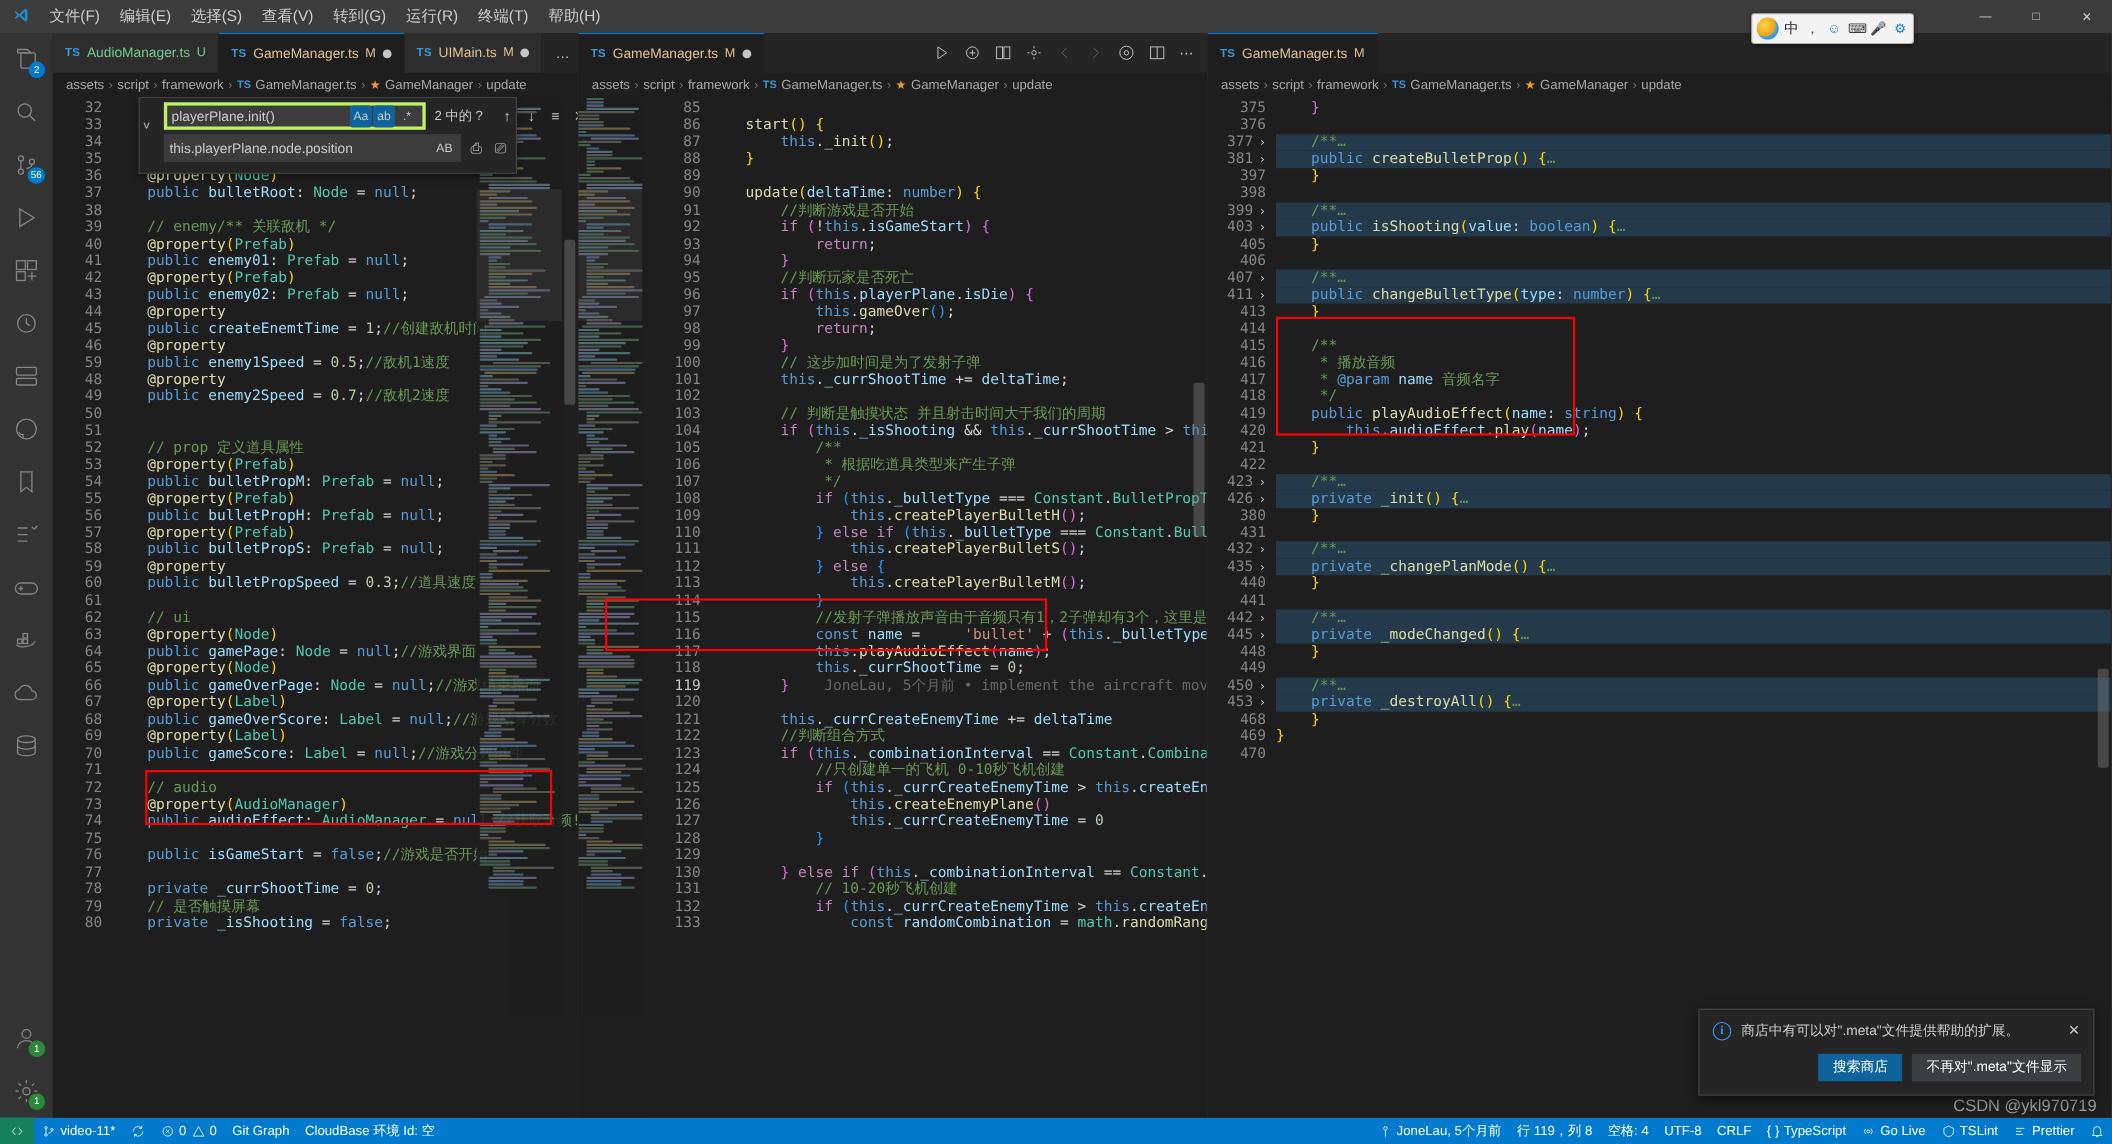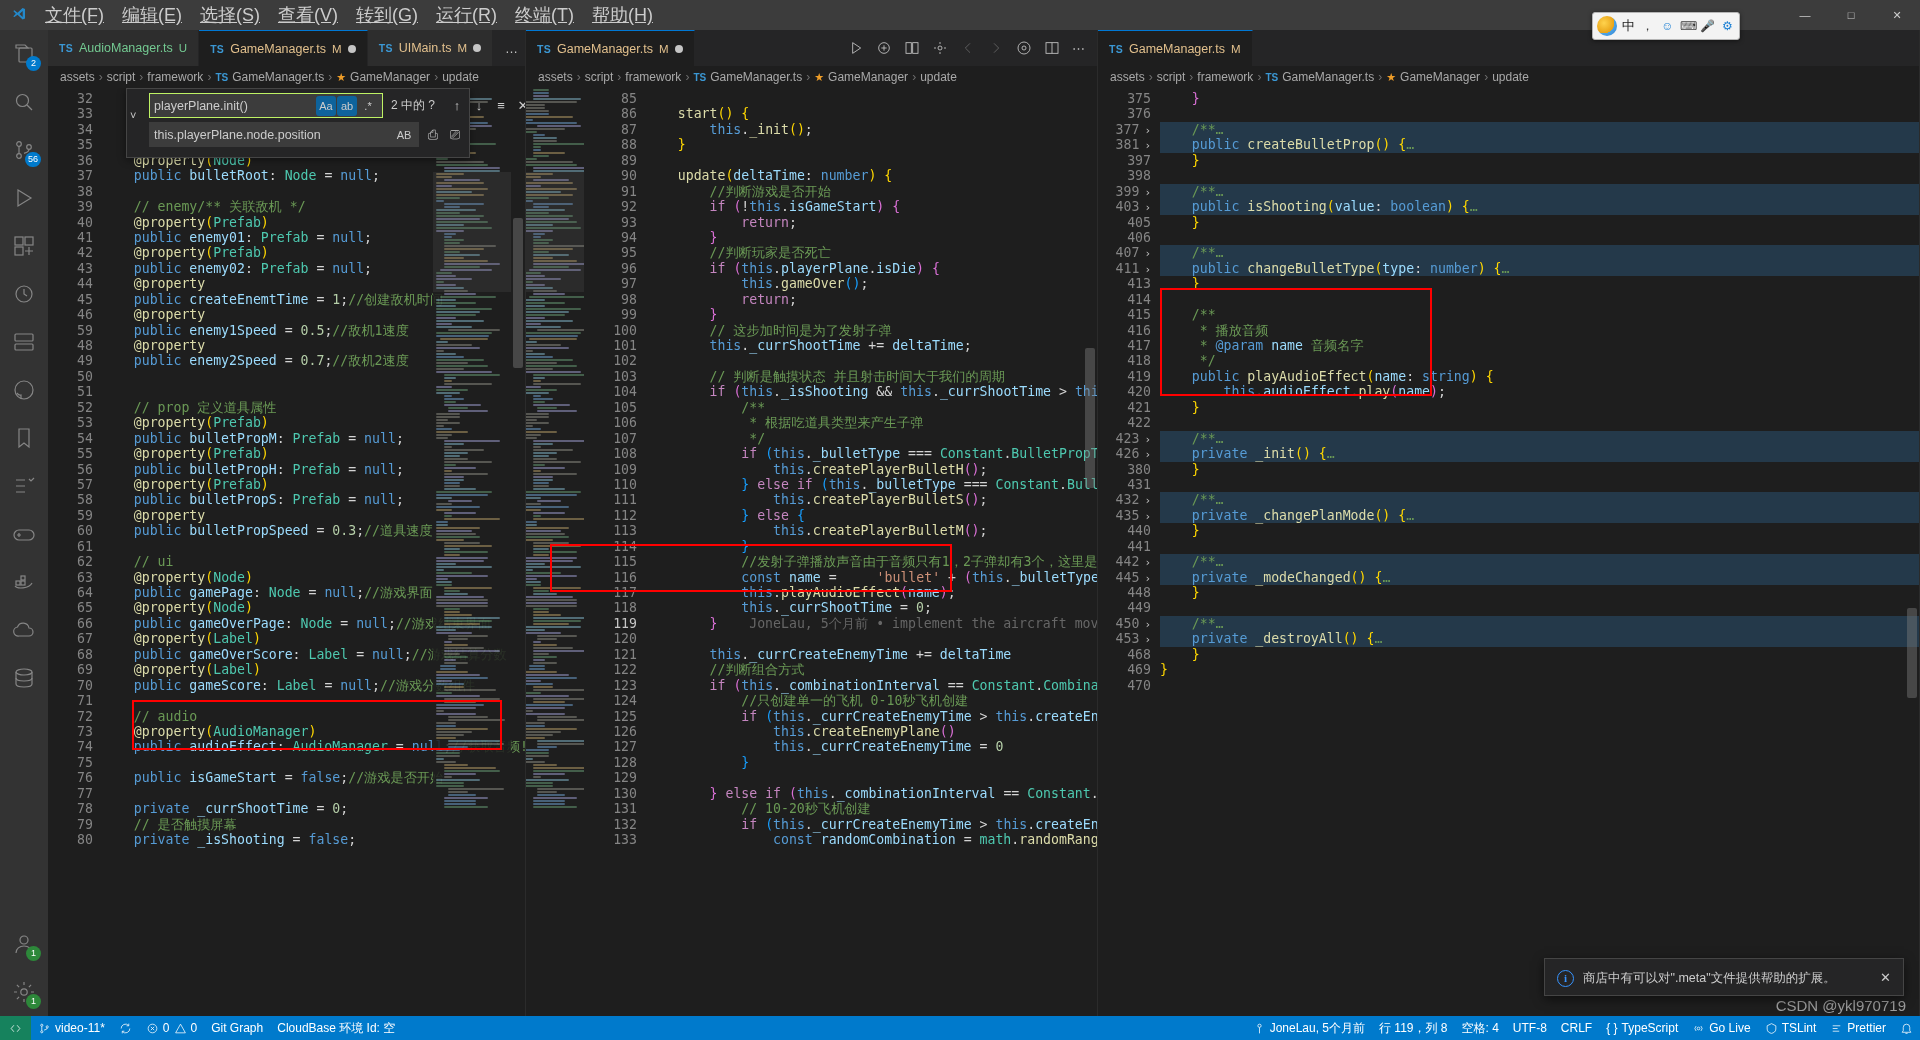--- a/index.html
+++ b/index.html
@@ -6,21 +6,21 @@
   html,body { width:1920px; height:1040px; overflow:hidden; background:#1e1e1e;
     font-family:"Liberation Sans", sans-serif; }
   .app { position:relative; width:1920px; height:1040px; display:flex; flex-direction:column; }
 
   
   .titlebar { height:30px; background:#3c3c3c; display:flex; align-items:center;
     color:#cccccc; font-size:12.5px; position:relative; flex:0 0 30px; }
   .vsicon { width:36px; height:30px; display:flex; align-items:center; justify-content:center; }
   .vsicon svg { width:17px; height:17px; }
   .menu { display:flex; align-items:center; gap:0px; }
-  .menu-item { padding:4px 9px; font-size:18px; color:#cccccc; white-space:nowrap; cursor:default;text-decoration:underline; }
+  .menu-item { padding:4px 9px; font-size:14px; color:#cccccc; white-space:nowrap; cursor:default; }
   .title-center { position:absolute; left:0; right:0; text-align:center; font-size:12.5px;
     color:#cccccc; pointer-events:none; }
   .win-ctrls { margin-left:auto; display:flex; height:30px; }
   .win-btn { width:46px; display:flex; align-items:center; justify-content:center;
     color:#cccccc; font-size:11px; }
 
   
   .ime-bar { position:absolute; top:12px; right:180px; height:28px; background:#f3f3f3;
     border:1px solid #b5b5b5; border-radius:3px; display:flex; align-items:center;
     padding:0 4px; gap:5px; z-index:60; box-shadow:0 1px 4px rgba(0,0,0,.5); }
@@ -123,21 +123,21 @@
     border-radius:2px; }
 
   
   .findwidget { position:absolute; top:0px; left:78px; width:344px; background:#252526;
     border:1px solid #454545; box-shadow:0 2px 8px rgba(0,0,0,.45); z-index:40;
     padding:4px 4px 6px 22px; }
   .fw-toggle { position:absolute; left:3px; top:20px; color:#cccccc; font-size:11px; }
   .fw-row { display:flex; align-items:center; height:25px; margin-bottom:4px; }
   .fw-input { flex:1 1 auto; height:25px; background:#3c3c3c; border:1px solid #3c3c3c;
     display:flex; align-items:center; padding:0 4px; }
-  .fw-input.focus { border:1px solid #bef264; }
+  .fw-input.focus { border:3px solid #bef264; }
   .fw-input input { flex:1 1 auto; background:transparent; border:0; outline:0;
     color:#cccccc; font-size:12.5px; font-family:"Liberation Sans",sans-serif; }
   .fw-btn { width:20px; height:20px; display:flex; align-items:center; justify-content:center;
     color:#cccccc; font-size:11px; border-radius:3px; margin-left:1px; }
   .fw-btn.on { background:#0e639c; }
   .fw-count { color:#cccccc; font-size:12px; padding:0 8px; white-space:nowrap; }
   .fw-nav { display:flex; align-items:center; gap:2px; padding-left:4px; color:#cccccc; }
   .fw-nav span { width:20px; text-align:center; font-size:13px; }
 
   
@@ -1132,20 +1132,24 @@
 
     </div>
   </div>
 
   <div class="toast">
     <div class="toast-head">
       <div class="toast-ic">i</div>
       <div class="toast-msg">商店中有可以对".meta"文件提供帮助的扩展。</div>
       <div class="toast-x">✕</div>
     </div>
+    <div class="toast-btns">
+      <button class="tbtn">搜索商店</button>
+      <button class="tbtn sec">不再对".meta"文件显示</button>
+    </div>
   </div>
 
   <div class="watermark">CSDN @ykl970719</div>
 
   <div class="statusbar">
     <div class="sb-left">
       <div class="sb remote">
         <svg viewBox="0 0 24 24">
             <path d="M9 6l-5 6 5 6M15 6l5 6-5 6"></path>
           </svg>

